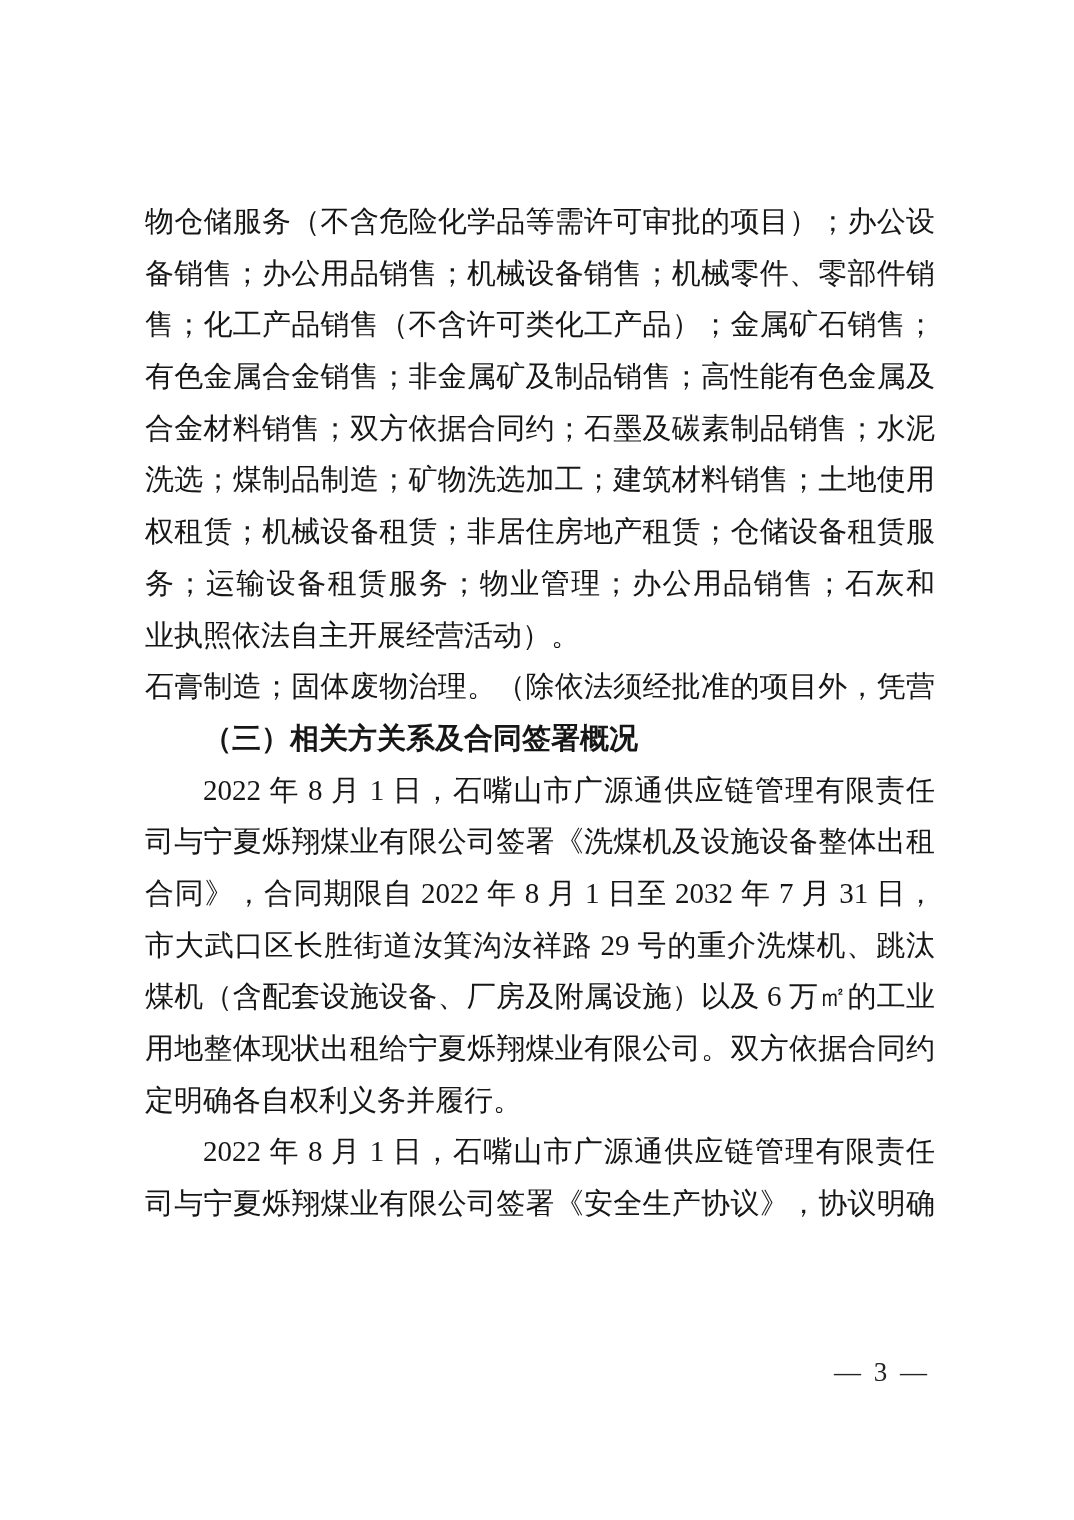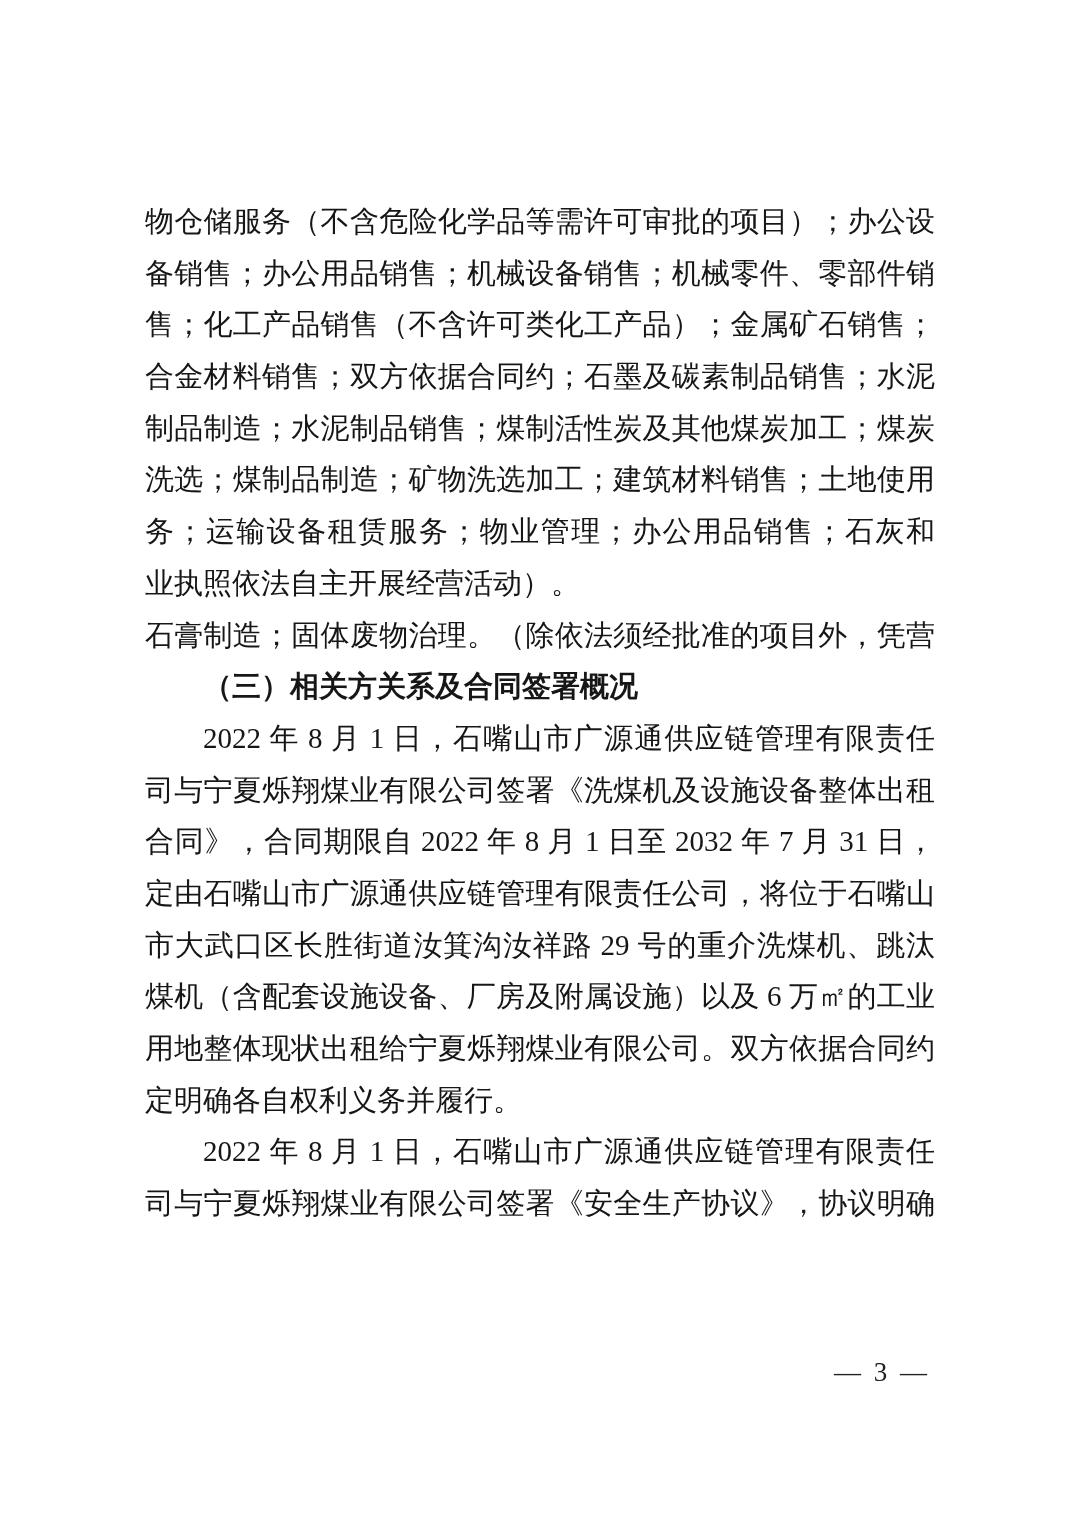--- a/index.html
+++ b/index.html
@@ -58,31 +58,31 @@
   }
 </style>
 </head>
 <body>
 
 <div class="page">
   <div class="content">
     <div class="line j">物仓储服务（不含危险化学品等需许可审批的项目）；办公设</div>
     <div class="line j">备销售；办公用品销售；机械设备销售；机械零件、零部件销</div>
     <div class="line j">售；化工产品销售（不含许可类化工产品）；金属矿石销售；</div>
+    <div class="line j">有色金属合金销售；非金属矿及制品销售；高性能有色金属及</div>
     <div class="line j">合金材料销售；双方依据合同约；石墨及碳素制品销售；水泥</div>
-    <div class="line j">制品制造；水泥制品销售；煤制活性炭及其他煤炭加工；煤炭</div>
     <div class="line j">洗选；煤制品制造；矿物洗选加工；建筑材料销售；土地使用</div>
+    <div class="line j">权租赁；机械设备租赁；非居住房地产租赁；仓储设备租赁服</div>
     <div class="line j">务；运输设备租赁服务；物业管理；办公用品销售；石灰和</div>
     <div class="line">业执照依法自主开展经营活动）。</div>
     <div class="line j">石膏制造；固体废物治理。（除依法须经批准的项目外，凭营</div>
     <div class="line heading indent">（三）相关方关系及合同签署概况</div>
     <div class="line j indent">2022 年 8 月 1 日，石嘴山市广源通供应链管理有限责任公</div>
     <div class="line j">司与宁夏烁翔煤业有限公司签署《洗煤机及设施设备整体出租</div>
     <div class="line j">合同》，合同期限自 2022 年 8 月 1 日至 2032 年 7 月 31 日，约</div>
-    <div class="line j">定由石嘴山市广源通供应链管理有限责任公司，将位于石嘴山</div>
     <div class="line j">市大武口区长胜街道汝箕沟汝祥路 29 号的重介洗煤机、跳汰洗</div>
     <div class="line j">煤机（含配套设施设备、厂房及附属设施）以及 6 万㎡的工业</div>
     <div class="line j">用地整体现状出租给宁夏烁翔煤业有限公司。双方依据合同约</div>
     <div class="line">定明确各自权利义务并履行。</div>
     <div class="line j indent">2022 年 8 月 1 日，石嘴山市广源通供应链管理有限责任公</div>
     <div class="line j">司与宁夏烁翔煤业有限公司签署《安全生产协议》，协议明确</div>
   </div>
 
   <div class="footer">— 3 —</div>
 </div>

